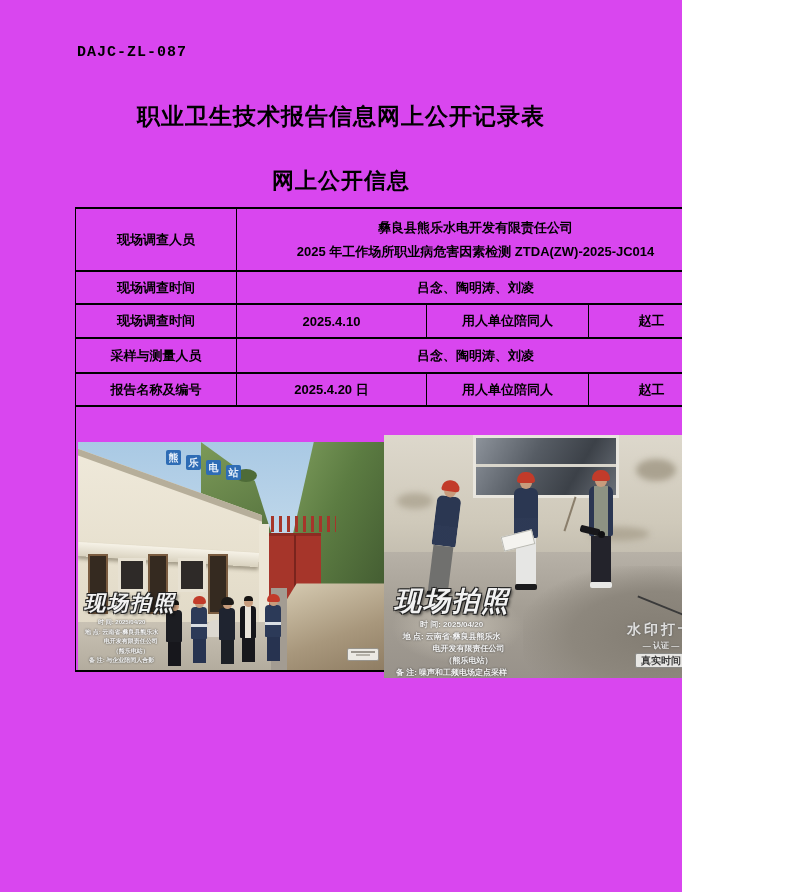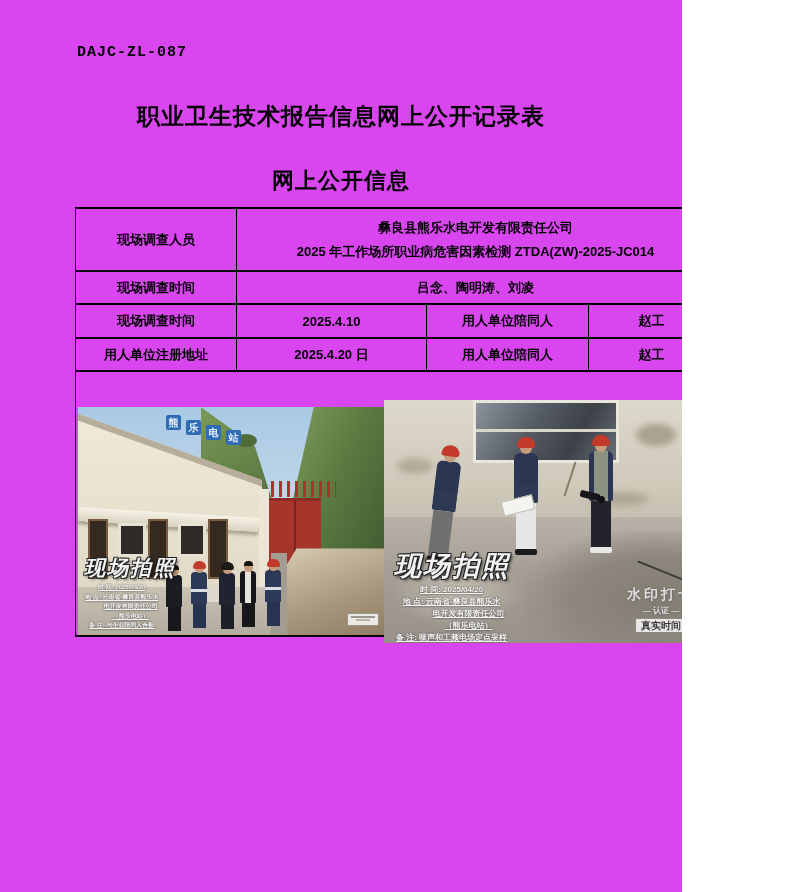--- a/index.html
+++ b/index.html
@@ -19,21 +19,21 @@
   .r6{height:35px}.r7{height:34px}.r8{height:35px}.r9{height:33px}.r10{height:265px}
   .two-line div{line-height:24px;}
   td.photo-cell{vertical-align:top;text-align:left;position:relative;padding:4px 0 0 1px;}
   #photos-caption{font-size:13px;font-weight:bold;}
 
   
   .photo{position:absolute;overflow:hidden;}
   .abs{position:absolute;}
   .wm-title{position:absolute;font-weight:bold;font-style:italic;color:#f2f2f2;letter-spacing:2px;
             text-shadow:1px 1px 0 #222,-1px -1px 0 #222,1px -1px 0 #222,-1px 1px 0 #222,2px 2px 3px rgba(0,0,0,.6);}
-  .wm-info{position:absolute;color:#f5f5f5;text-shadow:0 0 2px #333;font-weight:bold;text-decoration:underline;}
+  .wm-info{position:absolute;color:#f5f5f5;text-shadow:0 0 2px #333;font-weight:bold;}
   .wm-info div{white-space:nowrap;}
   .wm-indent{padding-left:26px;}
 
   
   #photo-left{left:2px;top:35px;width:307px;height:228px;}
   .sky{inset:0;background:linear-gradient(180deg,#a9c9e4 0%,#c2d9eb 45%,#d9e6f0 100%);}
   .mtn-mid{left:40%;top:0;width:32%;height:78%;background:linear-gradient(150deg,#7c9a58 0%,#587540 55%,#42592f 100%);
            clip-path:polygon(0 0,55% 22%,100% 100%,0 100%);}
   .mtn-right{right:0;top:0;width:40%;height:100%;background:linear-gradient(115deg,#8aa866 0%,#5c7c42 45%,#394f2b 100%);
              clip-path:polygon(0 100%,42% 0,100% 0,100% 100%);}
@@ -151,22 +151,26 @@
     <tr class="r5">
       <td>现场调查时间</td>
       <td colspan="3">吕念、陶明涛、刘凌</td>
     </tr>
     <tr class="r7">
       <td>现场调查时间</td>
       <td>2025.4.10</td>
       <td>用人单位陪同人</td>
       <td>赵工</td>
     </tr>
+    <tr class="r8">
+      <td>采样与测量人员</td>
+      <td colspan="3">吕念、陶明涛、刘凌</td>
+    </tr>
     <tr class="r9">
-      <td>用人单位注册地址</td>
+      <td>报告名称及编号</td>
       <td>2025.4.20 日</td>
       <td>用人单位陪同人</td>
       <td>赵工</td>
     </tr>
     <tr class="r10">
       <td colspan="4" class="photo-cell">
         <div id="photos-caption">现场照片(现场调查及现场采样与测量照片，含企业名称或标识的合影照片)</div>
 
         <div id="photo-left" class="photo">
           <div class="abs sky"></div>

